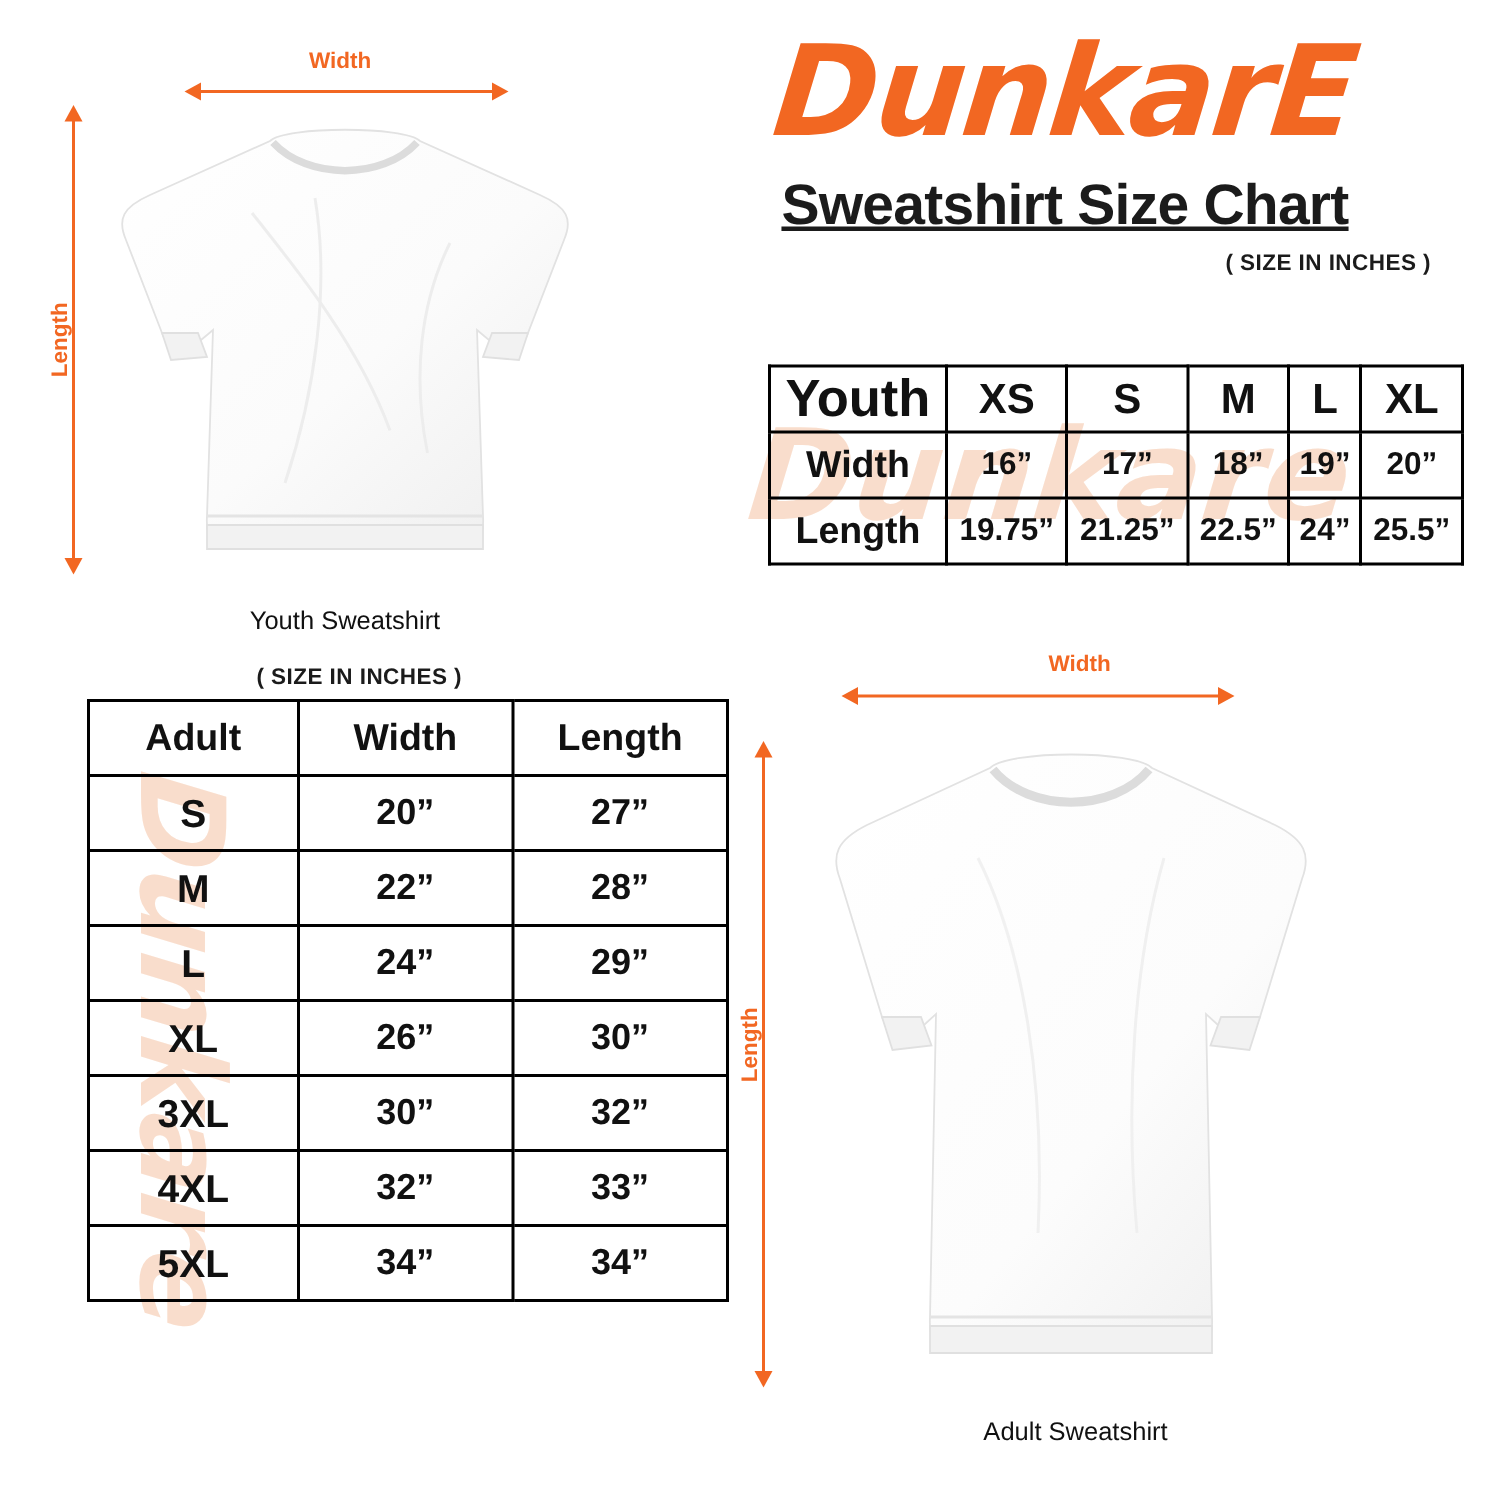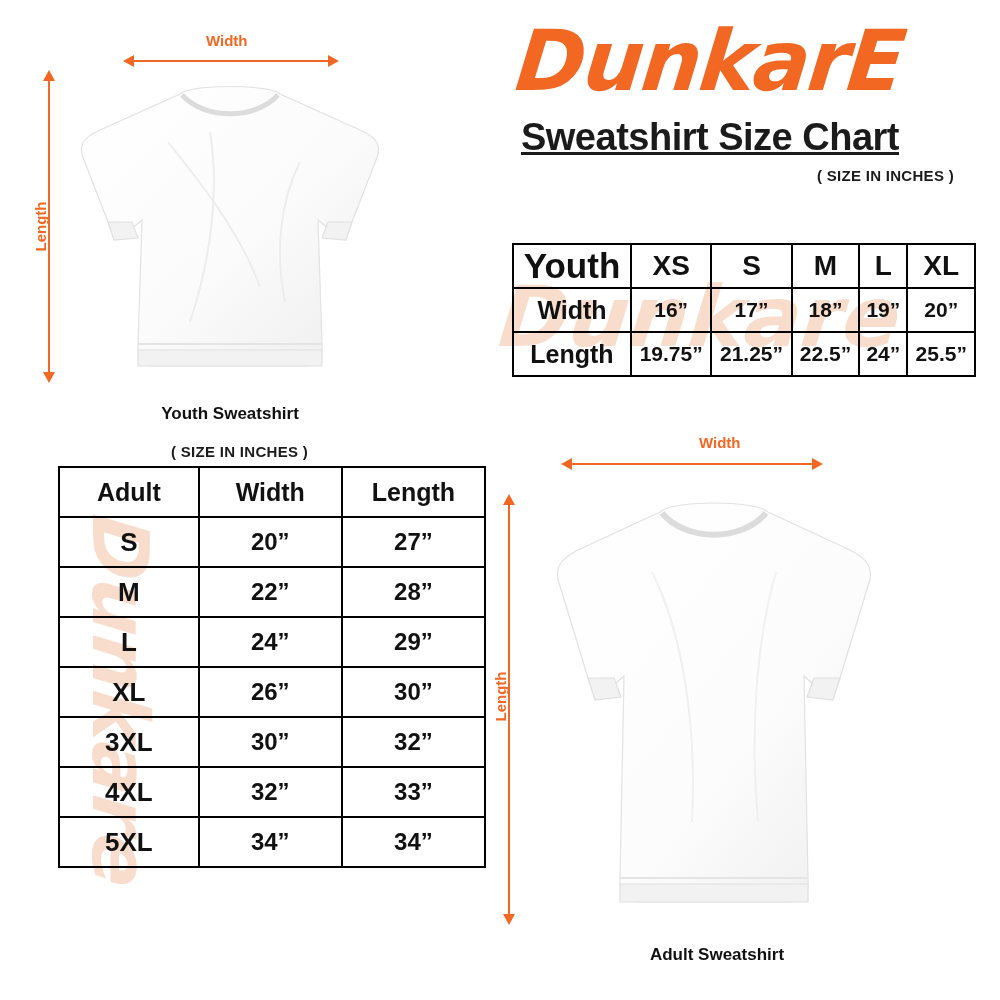--- a/index.html
+++ b/index.html
@@ -109,21 +109,21 @@
     font-weight:bold;
     color:#1b1b1b;
     letter-spacing:0.3px;
   }
 
   
   .shirt { position:absolute; }
   .caption {
     position:absolute;
     font-size:17px;
-    font-weight:bold;
+    font-weight:normal;
     color:#111;
     text-align:center;
   }
 
   
   .arrow-label {
     position:absolute;
     color:#F26722;
     font-size:15px;
     font-weight:bold;

